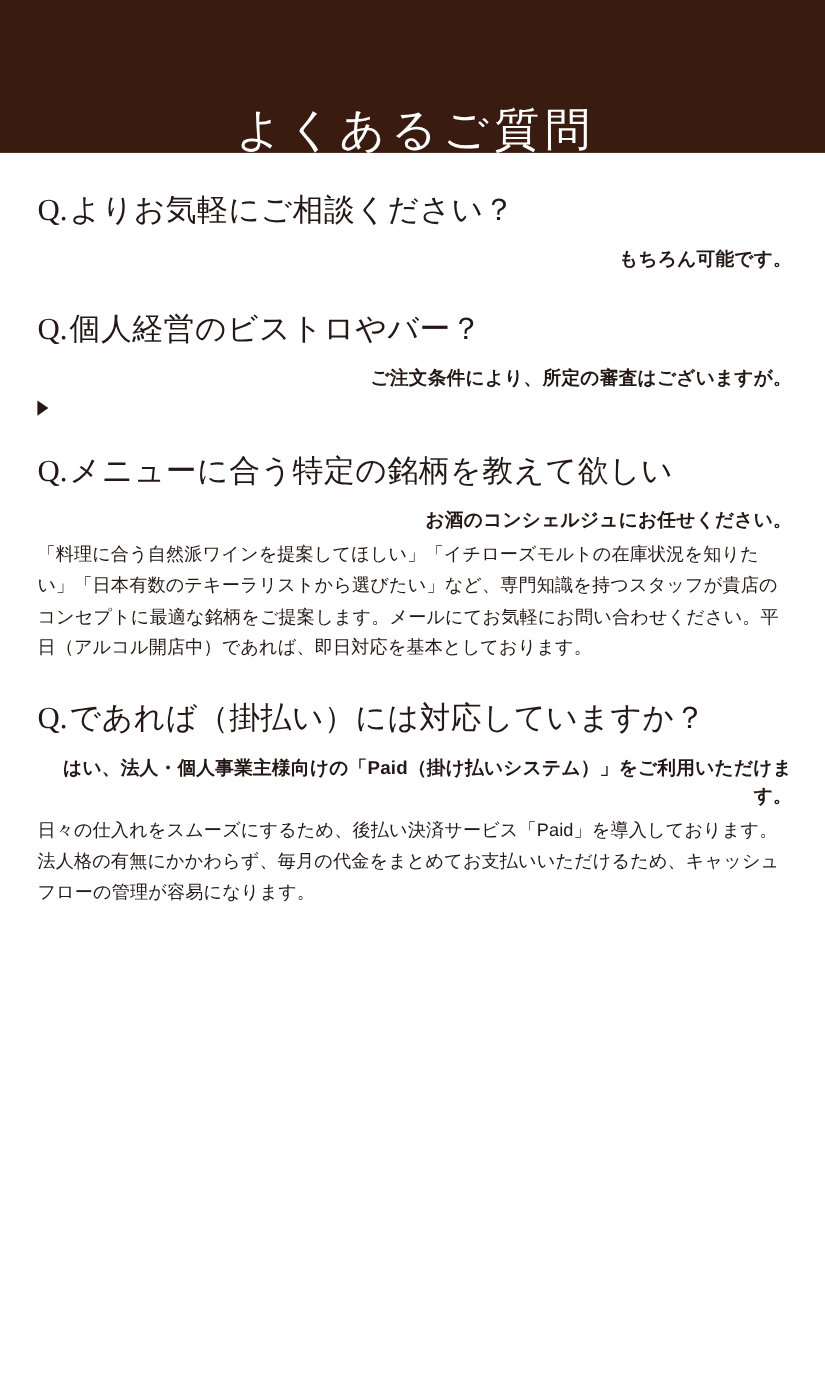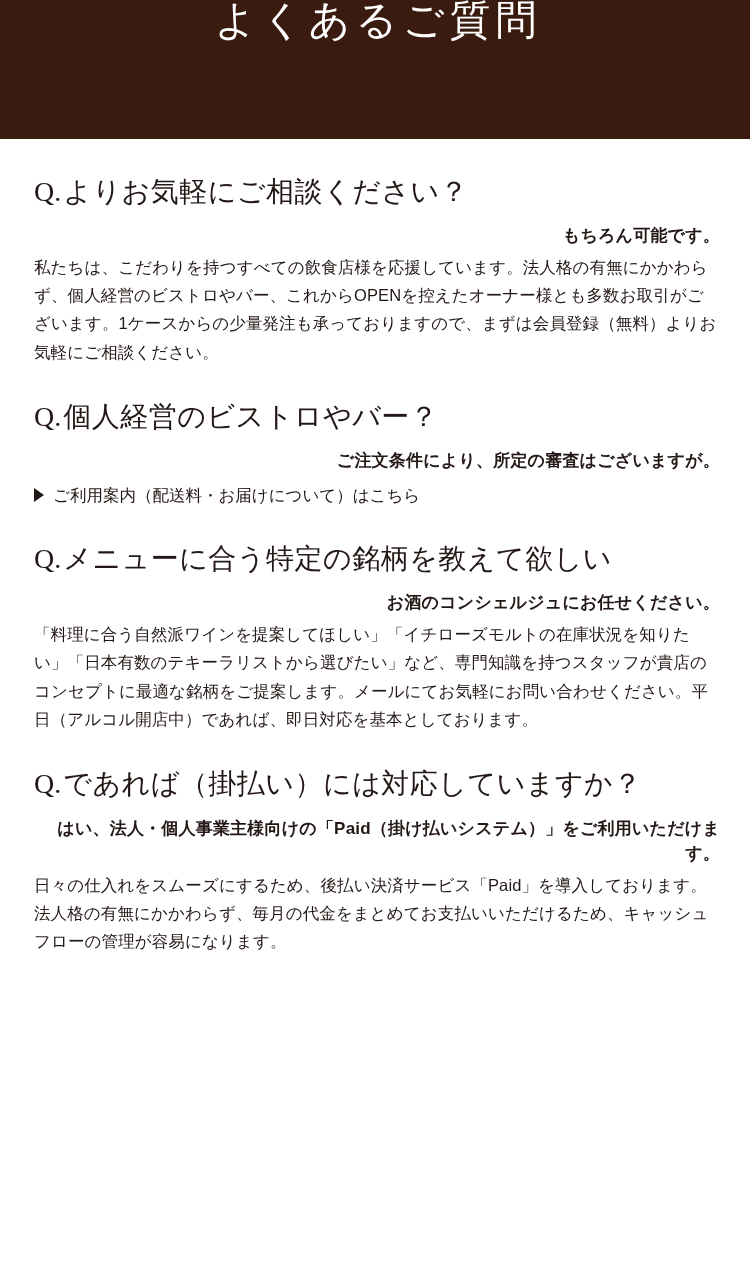--- a/index.html
+++ b/index.html
@@ -19,21 +19,21 @@
     position: relative;
     background: #ffffff;
     overflow: hidden;
   }
 
   
   .banner {
     height: 139px;
     background: #3a1b0f;
     display: flex;
-    align-items: flex-start;
+    align-items: flex-end;
     justify-content: center;
   }
   .banner-title {
     color: #ffffff;
     font-family: "Liberation Serif", "DejaVu Serif", serif;
     font-size: 41px;
     letter-spacing: 5px;
     font-weight: 400;
     line-height: 1;
     padding-left: 6px;
@@ -118,32 +118,30 @@
   </div>
 
   <div class="faq-body">
 
     <div class="faq-item">
       <div class="q-line">
         <span class="q-mark">Q.</span>
         <span class="q-text">よりお気軽にご相談ください？</span>
       </div>
       <p class="a-lead">もちろん可能です。</p>
-      <p class="a-body">私たちは、こだわりを持つすべての飲食店様を応援しています。法人格の有無にかかわらず、個人経営のビストロやバー、これからOPENを控えたオーナー様とも多数お取引がございます。1ケースからの少量発注も承っておりますので、まずは会員登録（無料）よりお気軽にご相談ください。</p>
     </div>
 
     <div class="faq-item">
       <div class="q-line">
         <span class="q-mark">Q.</span>
         <span class="q-text">個人経営のビストロやバー？</span>
       </div>
       <p class="a-lead">ご注文条件により、所定の審査はございますが。</p>
       <div class="link-row">
         <span class="tri"></span>
-        <a class="link-text" href="#">ご利用案内（配送料・お届けについて）はこちら</a>
       </div>
     </div>
 
     <div class="faq-item">
       <div class="q-line">
         <span class="q-mark">Q.</span>
         <span class="q-text">メニューに合う特定の銘柄を教えて欲しい</span>
       </div>
       <p class="a-lead">お酒のコンシェルジュにお任せください。</p>
       <p class="a-body">「料理に合う自然派ワインを提案してほしい」「イチローズモルトの在庫状況を知りたい」「日本有数のテキーラリストから選びたい」など、専門知識を持つスタッフが貴店のコンセプトに最適な銘柄をご提案します。メールにてお気軽にお問い合わせください。平日（アルコル開店中）であれば、即日対応を基本としております。</p>

